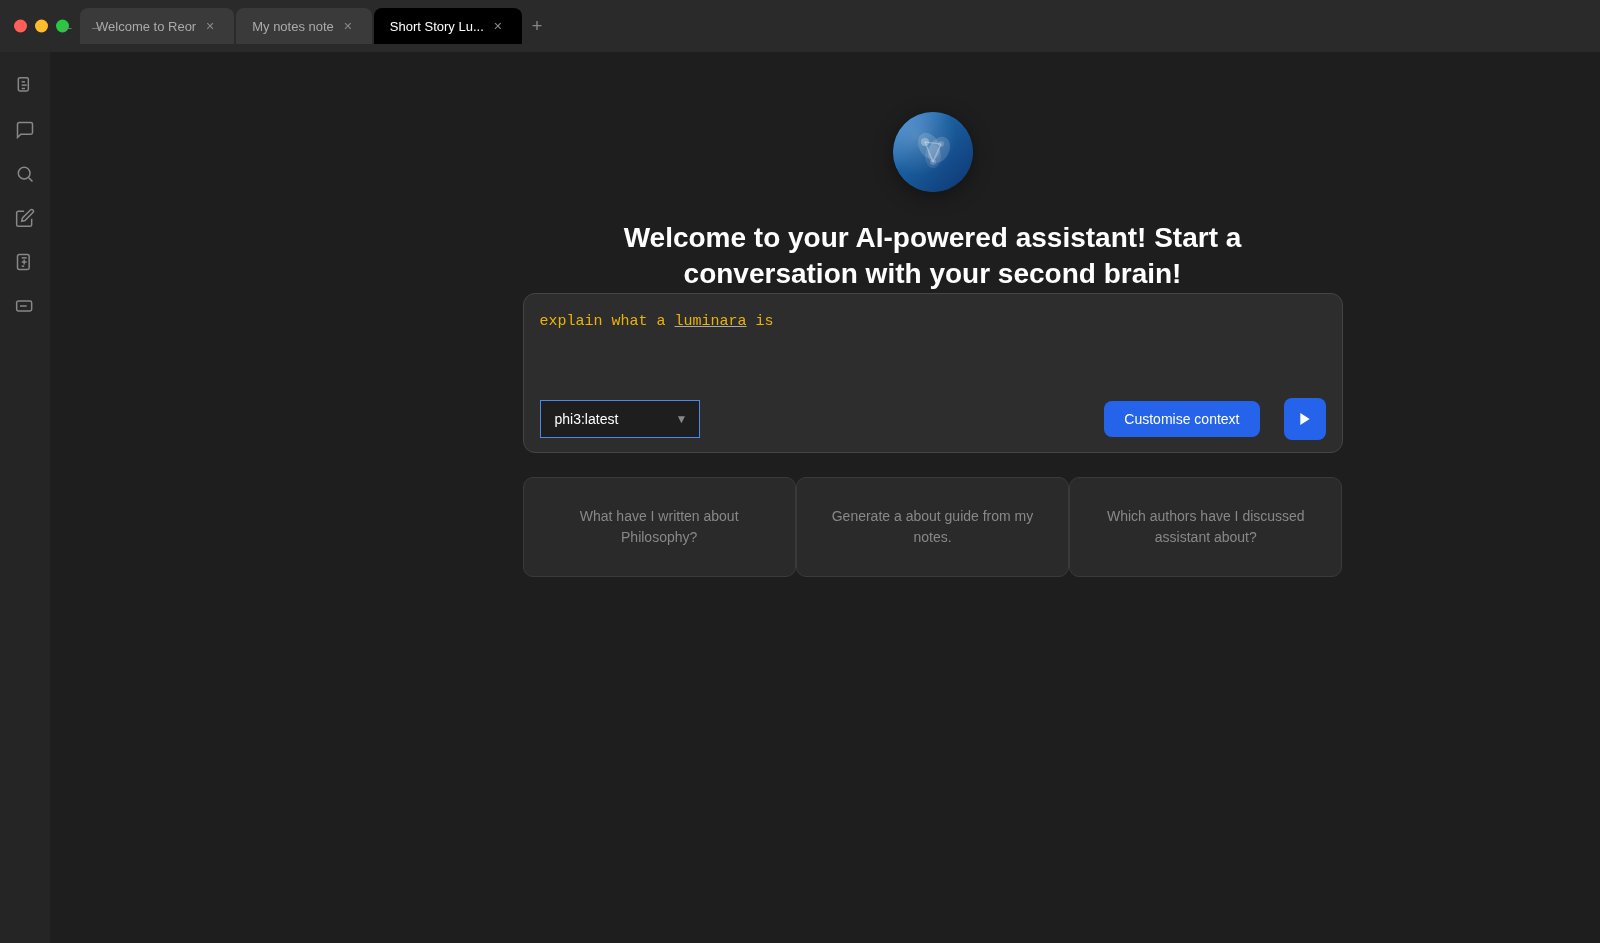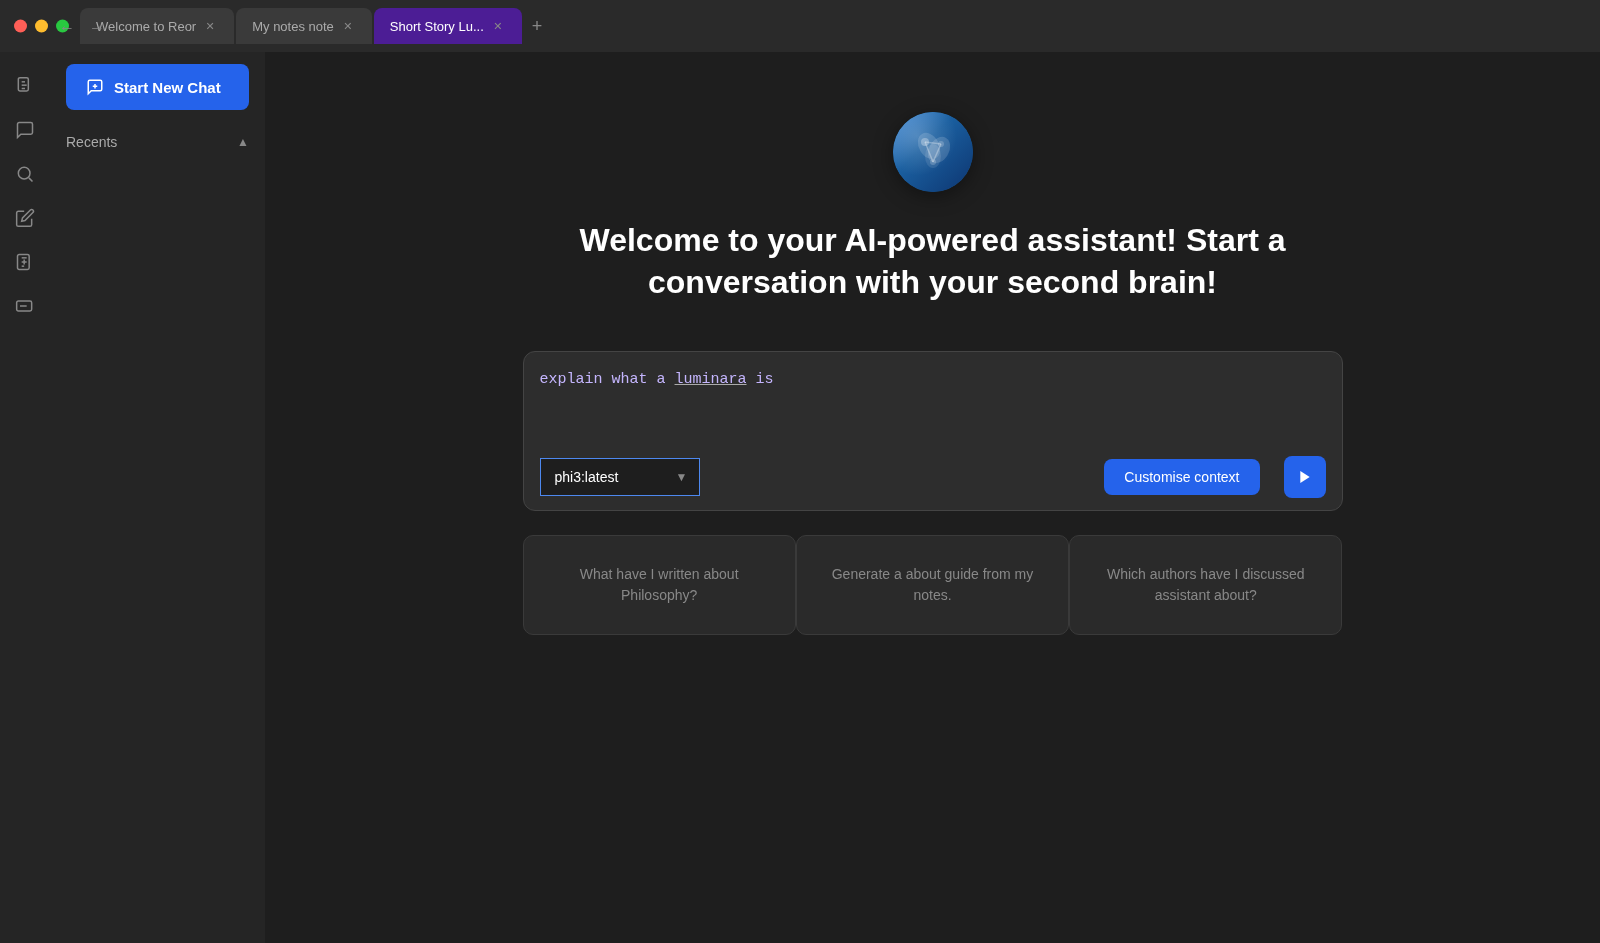--- a/index.html
+++ b/index.html
@@ -81,21 +81,21 @@
       background: #3a3a3a;
       border-radius: 8px 8px 0 0;
       color: #aaa;
       font-size: 13px;
       cursor: pointer;
       height: 36px;
       white-space: nowrap;
     }
 
     .tab.active {
-      background: #4c1d95;
+      background: #000000;
       color: #fff;
     }
 
     .tab-close {
       color: #888;
       font-size: 11px;
       width: 16px;
       height: 16px;
       display: flex;
       align-items: center;
@@ -206,40 +206,39 @@
       align-items: center;
       justify-content: center;
       margin-bottom: 28px;
       position: relative;
       overflow: hidden;
       box-shadow: 0 4px 20px rgba(0,0,0,0.4);
     }
 
     .welcome-heading {
       color: #fff;
-      font-size: 32px;
+      font-size: 28px;
       font-weight: 700;
       text-align: center;
       max-width: 780px;
       line-height: 1.3;
-      margin-bottom: 48px;
     }
 
     
     .chat-input-area {
       width: 820px;
       background: #2d2d2d;
       border: 1px solid #444;
       border-radius: 12px;
       padding: 16px 16px 12px;
       margin-bottom: 24px;
     }
 
     .chat-input-text {
-      color: #c4b5fd;
+      color: #eab308;
       font-size: 15px;
       font-family: 'Courier New', monospace;
       line-height: 1.6;
       min-height: 80px;
       padding-bottom: 8px;
     }
 
     .highlight {
       text-decoration: underline;
       text-decoration-color: #aaa;
@@ -416,34 +415,20 @@
           <line x1="8" y1="7" x2="14" y2="7"></line>
           <line x1="8" y1="17" x2="11" y2="17"></line>
         </svg>
       </button>
       <button class="icon-btn" title="Flashcards">
         <svg width="20" height="20" viewBox="0 0 24 24" fill="none" stroke="#888" stroke-width="1.8">
           <rect x="2" y="6" width="18" height="12" rx="2"></rect>
           <line x1="6" y1="12" x2="14" y2="12"></line>
         </svg>
       </button>
-    </div>
-    <div class="sidebar-panel">
-      <button class="start-new-chat-btn">
-        <svg width="18" height="18" viewBox="0 0 24 24" fill="none" stroke="#fff" stroke-width="2">
-          <path d="M21 15a2 2 0 0 1-2 2H7l-4 4V5a2 2 0 0 1 2-2h14a2 2 0 0 1 2 2z"></path>
-          <line x1="12" y1="8" x2="12" y2="14"></line>
-          <line x1="9" y1="11" x2="15" y2="11"></line>
-        </svg>
-        <span>Start New Chat</span>
-      </button>
-      <div class="recents-header">
-        <span>Recents</span>
-        <span class="recents-chevron">▲</span>
-      </div>
     </div>
   </div>
 
   <div class="main-content">
 
     <div class="app-logo">
       <div class="logo-inner">
         <svg width="52" height="52" viewBox="0 0 52 52">
 
           <circle cx="26" cy="26" r="24" fill="none"></circle>

